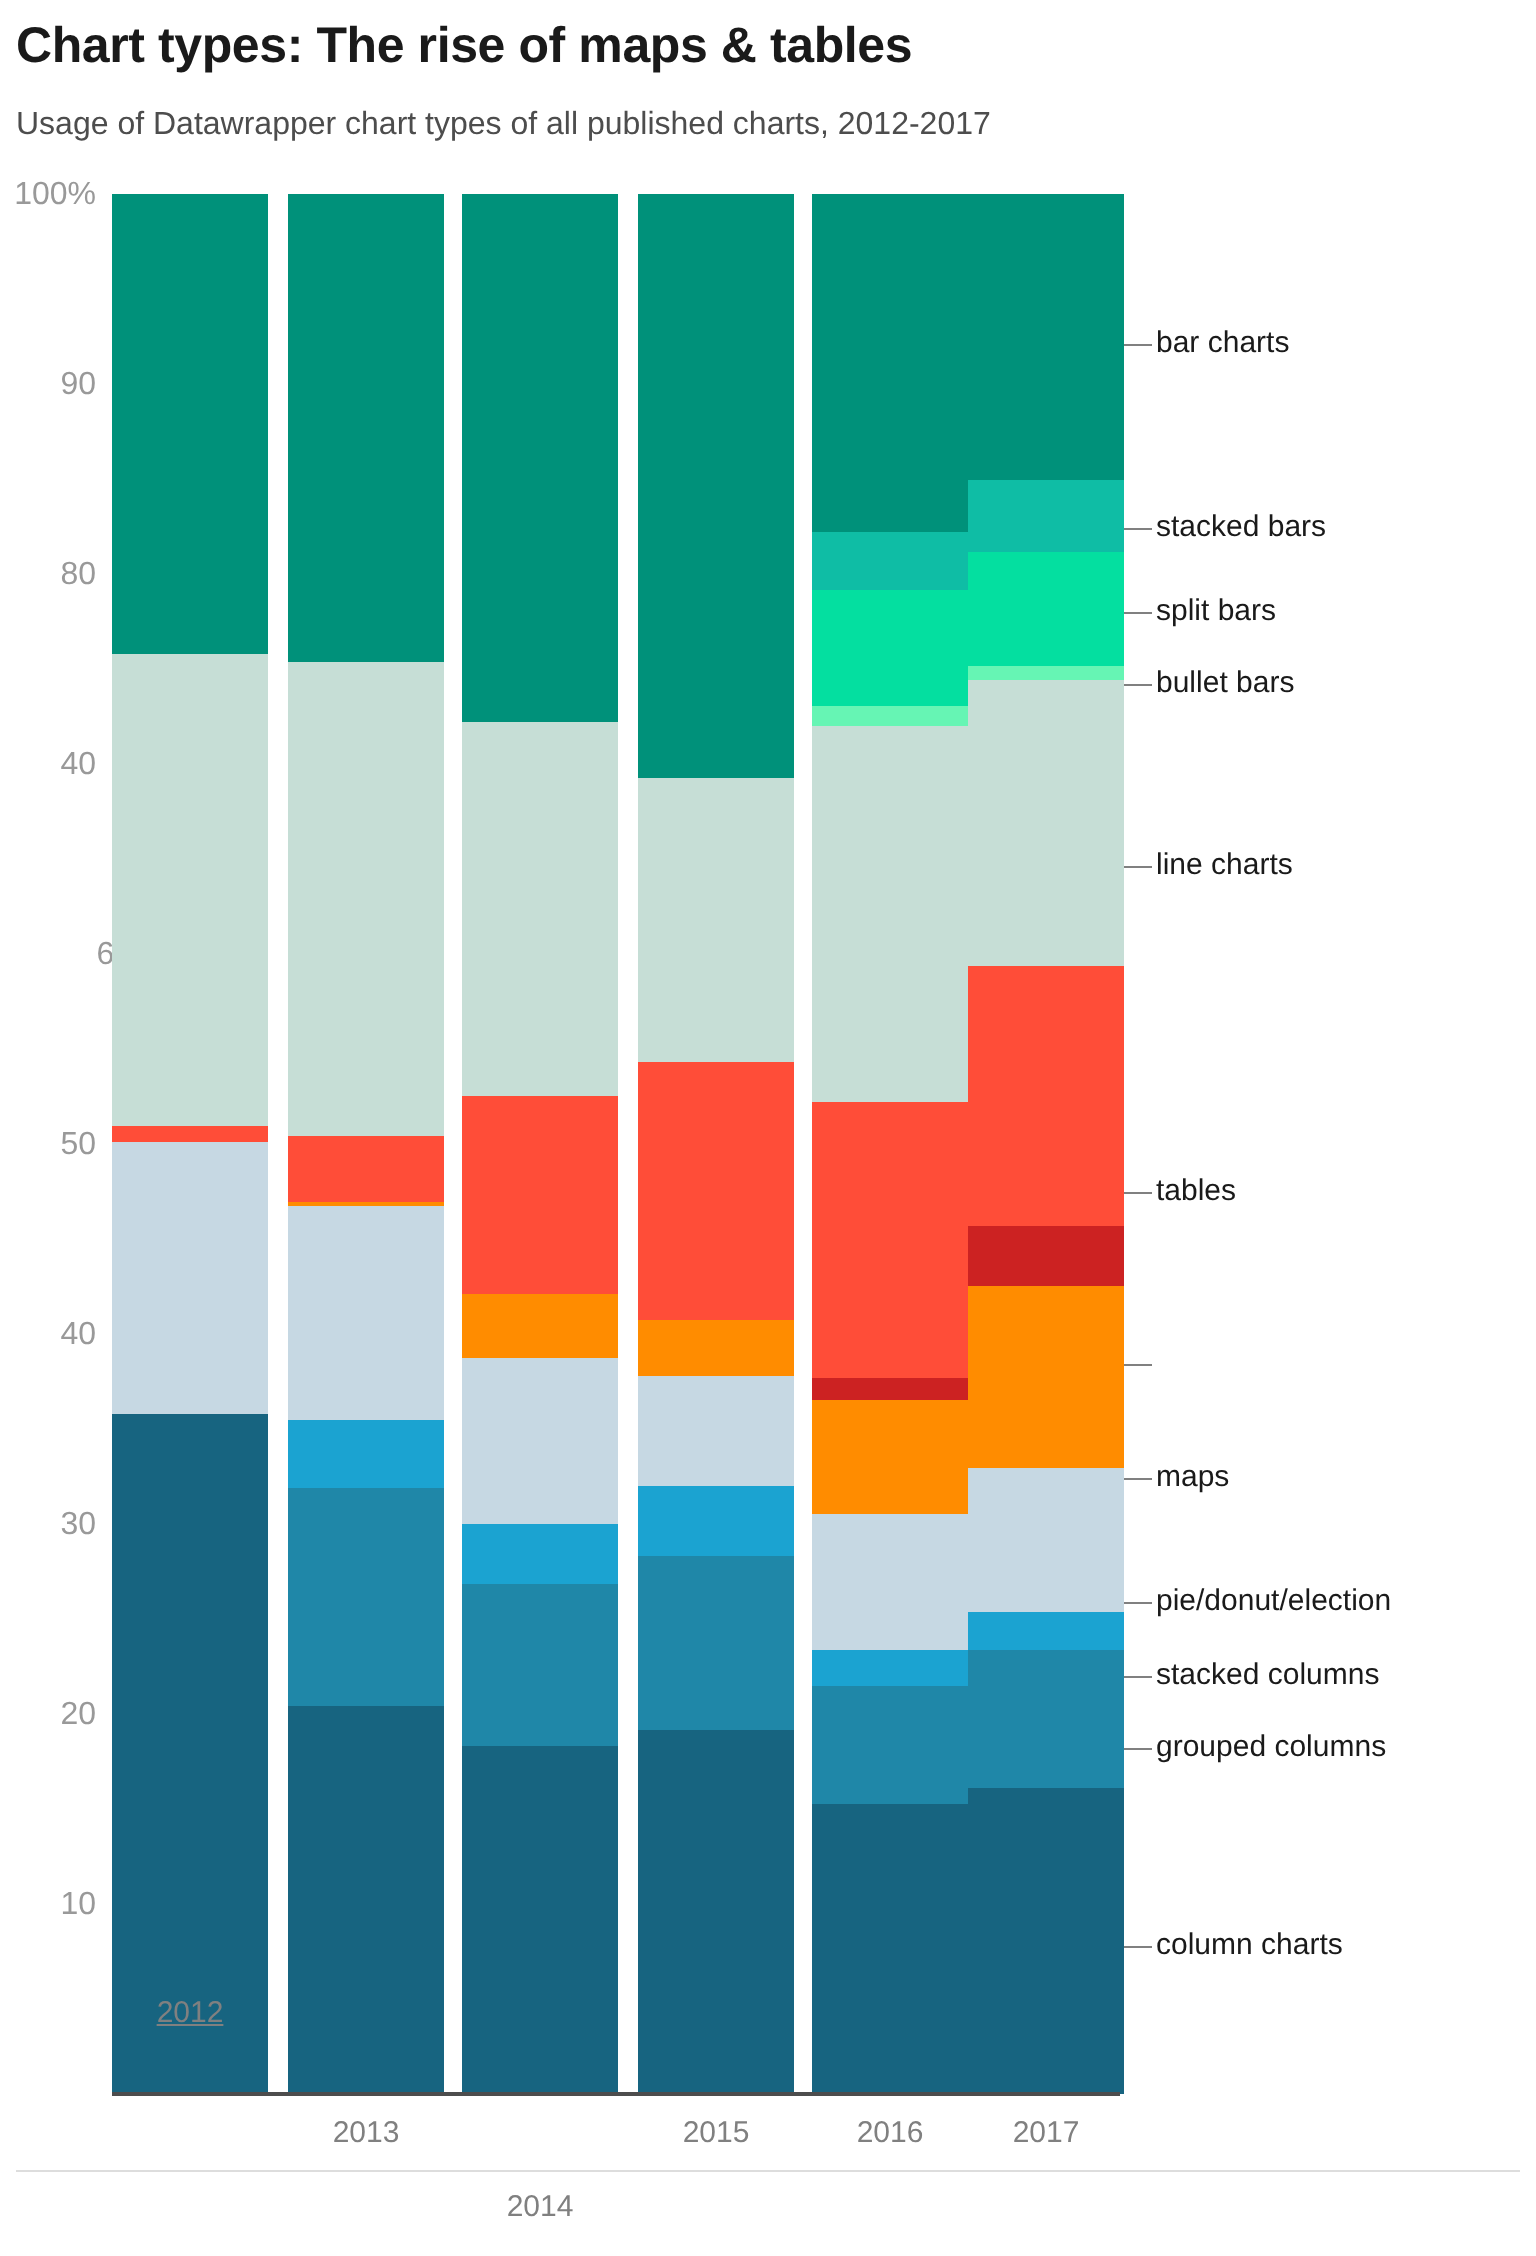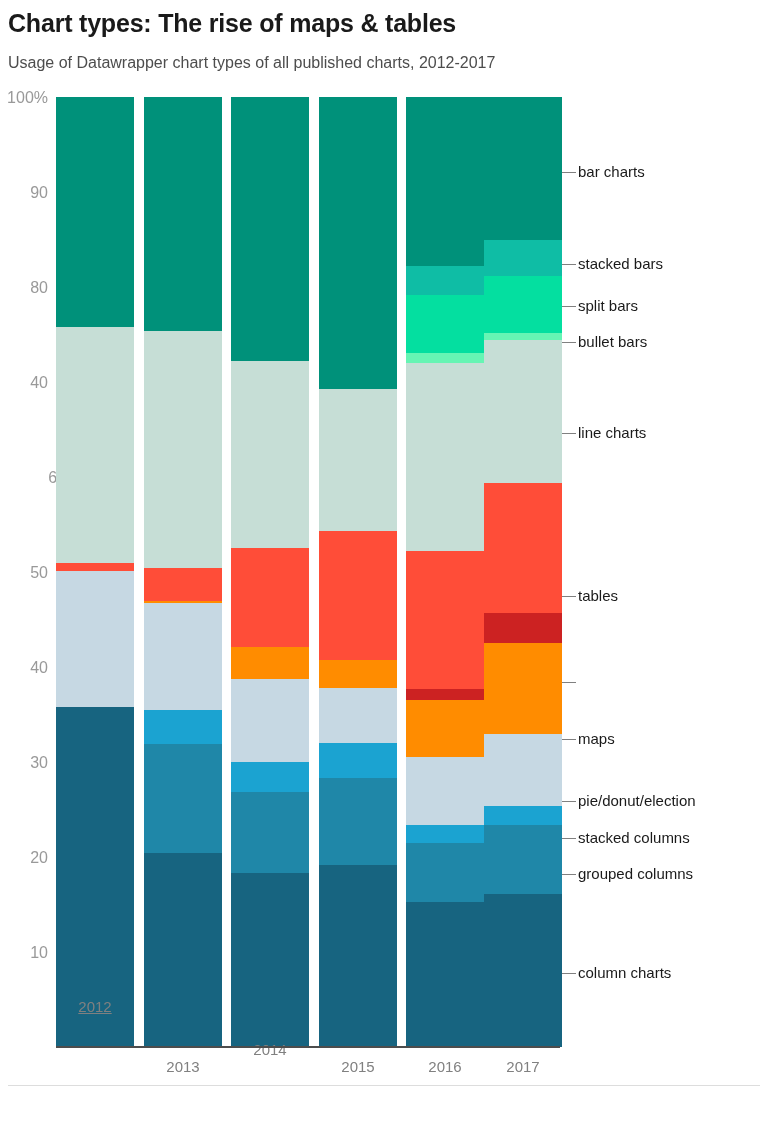--- a/index.html
+++ b/index.html
@@ -145,21 +145,21 @@
       <div class="bar" style="left: 231px; top: 97px; height: 950px;">
         <div class="seg" style="height: 173.85px; bottom: 0px; position: absolute; background: rgb(23, 100, 128);"></div>
         <div class="seg" style="height: 80.75px; bottom: 173.85px; position: absolute; background: rgb(31, 135, 168);"></div>
         <div class="seg" style="height: 30.4px; bottom: 254.6px; position: absolute; background: rgb(27, 163, 209);"></div>
         <div class="seg" style="height: 82.65px; bottom: 285px; position: absolute; background: rgb(198, 216, 227);"></div>
         <div class="seg" style="height: 32.3px; bottom: 367.65px; position: absolute; background: rgb(255, 140, 0);"></div>
         <div class="seg" style="height: 98.8px; bottom: 399.95px; position: absolute; background: rgb(255, 77, 56);"></div>
         <div class="seg" style="height: 187.15px; bottom: 498.75px; position: absolute; background: rgb(198, 222, 214);"></div>
         <div class="seg" style="height: 264.1px; bottom: 685.9px; position: absolute; background: rgb(0, 145, 122);"></div>
       </div>
-      <div class="xtick" style="left: 231px; top: 1042px; text-align: center;">2014</div>
+      <div class="xtick" style="left: 231px; top: 1096px; text-align: center;">2014</div>
       <div class="bar" style="left: 319px; top: 97px; height: 950px;">
         <div class="seg" style="height: 182.4px; bottom: 0px; position: absolute; background: rgb(23, 100, 128);"></div>
         <div class="seg" style="height: 86.45px; bottom: 182.4px; position: absolute; background: rgb(31, 135, 168);"></div>
         <div class="seg" style="height: 35.15px; bottom: 268.85px; position: absolute; background: rgb(27, 163, 209);"></div>
         <div class="seg" style="height: 55.1px; bottom: 304px; position: absolute; background: rgb(198, 216, 227);"></div>
         <div class="seg" style="height: 27.55px; bottom: 359.1px; position: absolute; background: rgb(255, 140, 0);"></div>
         <div class="seg" style="height: 129.2px; bottom: 386.65px; position: absolute; background: rgb(255, 77, 56);"></div>
         <div class="seg" style="height: 142.5px; bottom: 515.85px; position: absolute; background: rgb(198, 222, 214);"></div>
         <div class="seg" style="height: 291.65px; bottom: 658.35px; position: absolute; background: rgb(0, 145, 122);"></div>
       </div>

